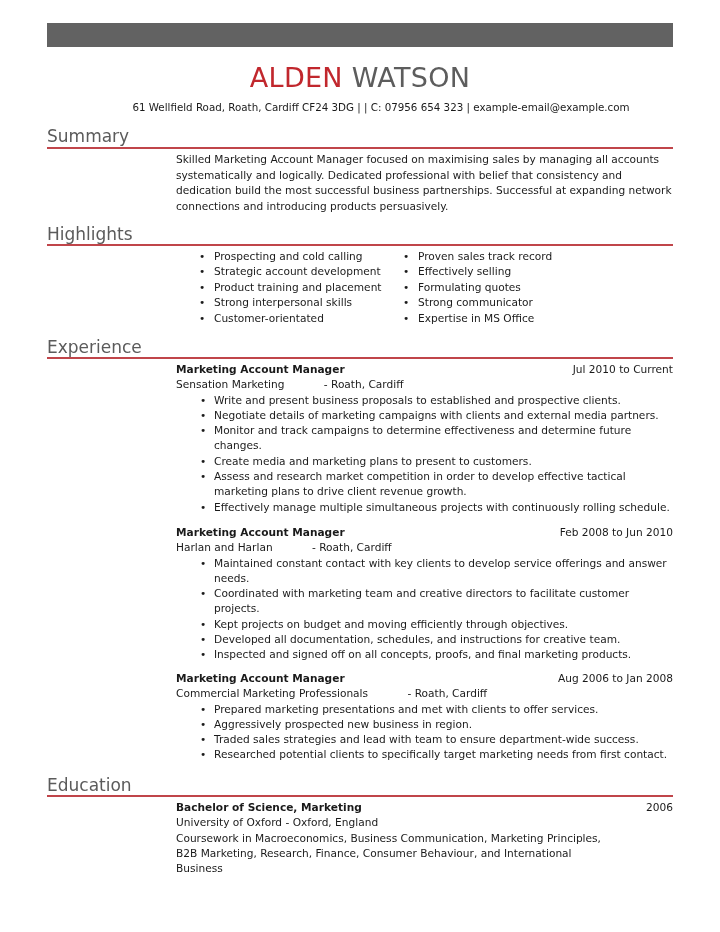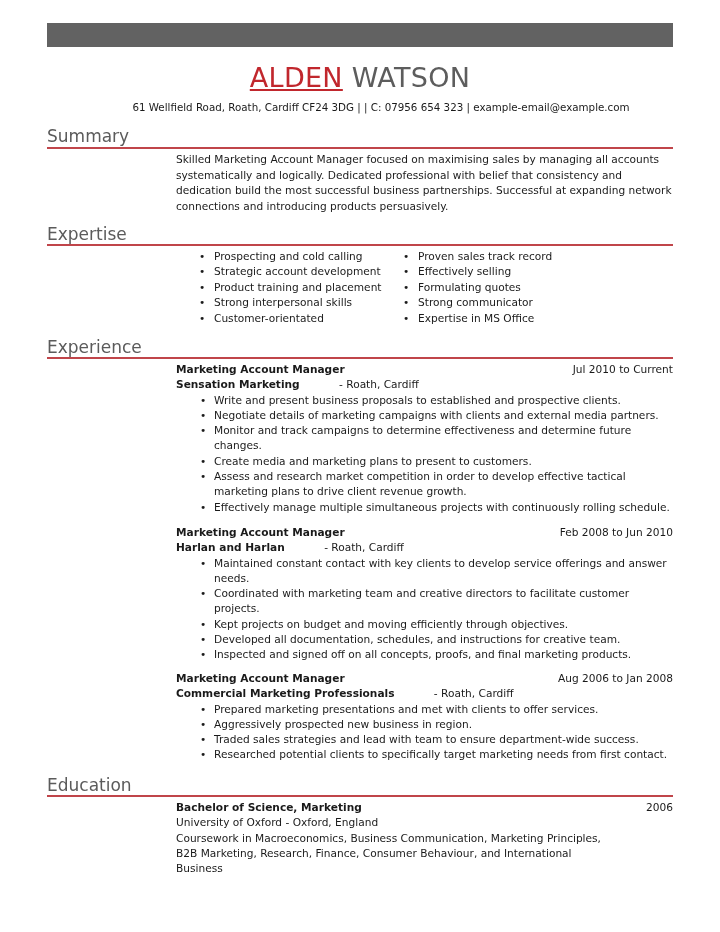--- a/index.html
+++ b/index.html
@@ -3,40 +3,40 @@
 <meta charset="utf-8">
 <style>
   * { box-sizing: border-box; margin: 0; padding: 0; }
   html, body { width: 720px; height: 932px; background: #ffffff; overflow: hidden; }
   body { position: relative; font-family: "DejaVu Sans", sans-serif; color: #1a1a1a; }
 
   .top-bar { position: absolute; left: 47px; top: 23px; width: 626px; height: 24px; background: #626262; }
 
   .name { position: absolute; left: 0; top: 62px; width: 720px; text-align: center;
           font-family: "DejaVu Sans", sans-serif; font-size: 27px; letter-spacing: 0.3px; }
-  .name .first { color: #c1272d; text-decoration: underline; }
+  .name .first { color: #c1272d; }
   .name .last { color: #5d5d5d; }
 
   .contact { position: absolute; left: 0; top: 101px; width: 720px; text-align: center;
              font-size: 10.3px; color: #1a1a1a; padding-left: 42px; }
 
   .section-title { position: absolute; left: 47px; font-size: 17px; color: #5b5b5b; }
   .rule { position: absolute; left: 47px; width: 626px; height: 2px; background: #c0454a; }
 
   .body-text { position: absolute; left: 176px; width: 500px; font-size: 10.6px; line-height: 15.5px; color: #1a1a1a; }
 
   .hl-col { position: absolute; font-size: 10.6px; line-height: 15.4px; }
   .hl-item { position: relative; padding-left: 15px; white-space: nowrap; }
   .hl-item::before { content: "•"; position: absolute; left: 0; top: 0; }
 
   .job { position: absolute; left: 176px; width: 497px; font-size: 10.6px; line-height: 15.3px; }
   .job-head { display: flex; justify-content: space-between; }
   .job-title { font-weight: bold; }
   .job-date { }
-  .company { font-weight: bold; }
+  .company { font-weight: normal; }
   .loc { font-weight: normal; padding-left: 36px; }
   .bullets { margin-left: 38px; }
   .bullet { position: relative; padding-left.: 0; }
   .bullet-dot { position: absolute; left: -14px; top: 0; }
 
   .edu { position: absolute; left: 176px; width: 497px; font-size: 10.6px; line-height: 15.3px; }
 </style>
 </head>
 <body>
 
@@ -45,21 +45,21 @@
 <div class="name">
   <span class="first">ALDEN</span>
   <span class="last">WATSON</span>
 </div>
 <div class="contact">61 Wellfield Road, Roath, Cardiff CF24 3DG | | C: 07956 654 323 | example-email@example.com</div>
 
 <div class="section-title" style="top:126px">Summary</div>
 <div class="rule" style="top:147px"></div>
 <div class="body-text" style="top:152px; width:500px">Skilled Marketing Account Manager focused on maximising sales by managing all accounts systematically and logically. Dedicated professional with belief that consistency and dedication build the most successful business partnerships. Successful at expanding network connections and introducing products persuasively.</div>
 
-<div class="section-title" style="top:224px">Expertise</div>
+<div class="section-title" style="top:224px">Highlights</div>
 <div class="rule" style="top:244px"></div>
 <div class="hl-col" style="left:199px; top:249px">
   <div class="hl-item">Prospecting and cold calling</div>
   <div class="hl-item">Strategic account development</div>
   <div class="hl-item">Product training and placement</div>
   <div class="hl-item">Strong interpersonal skills</div>
   <div class="hl-item">Customer-orientated</div>
 </div>
 <div class="hl-col" style="left:403px; top:249px">
   <div class="hl-item">Proven sales track record</div>

